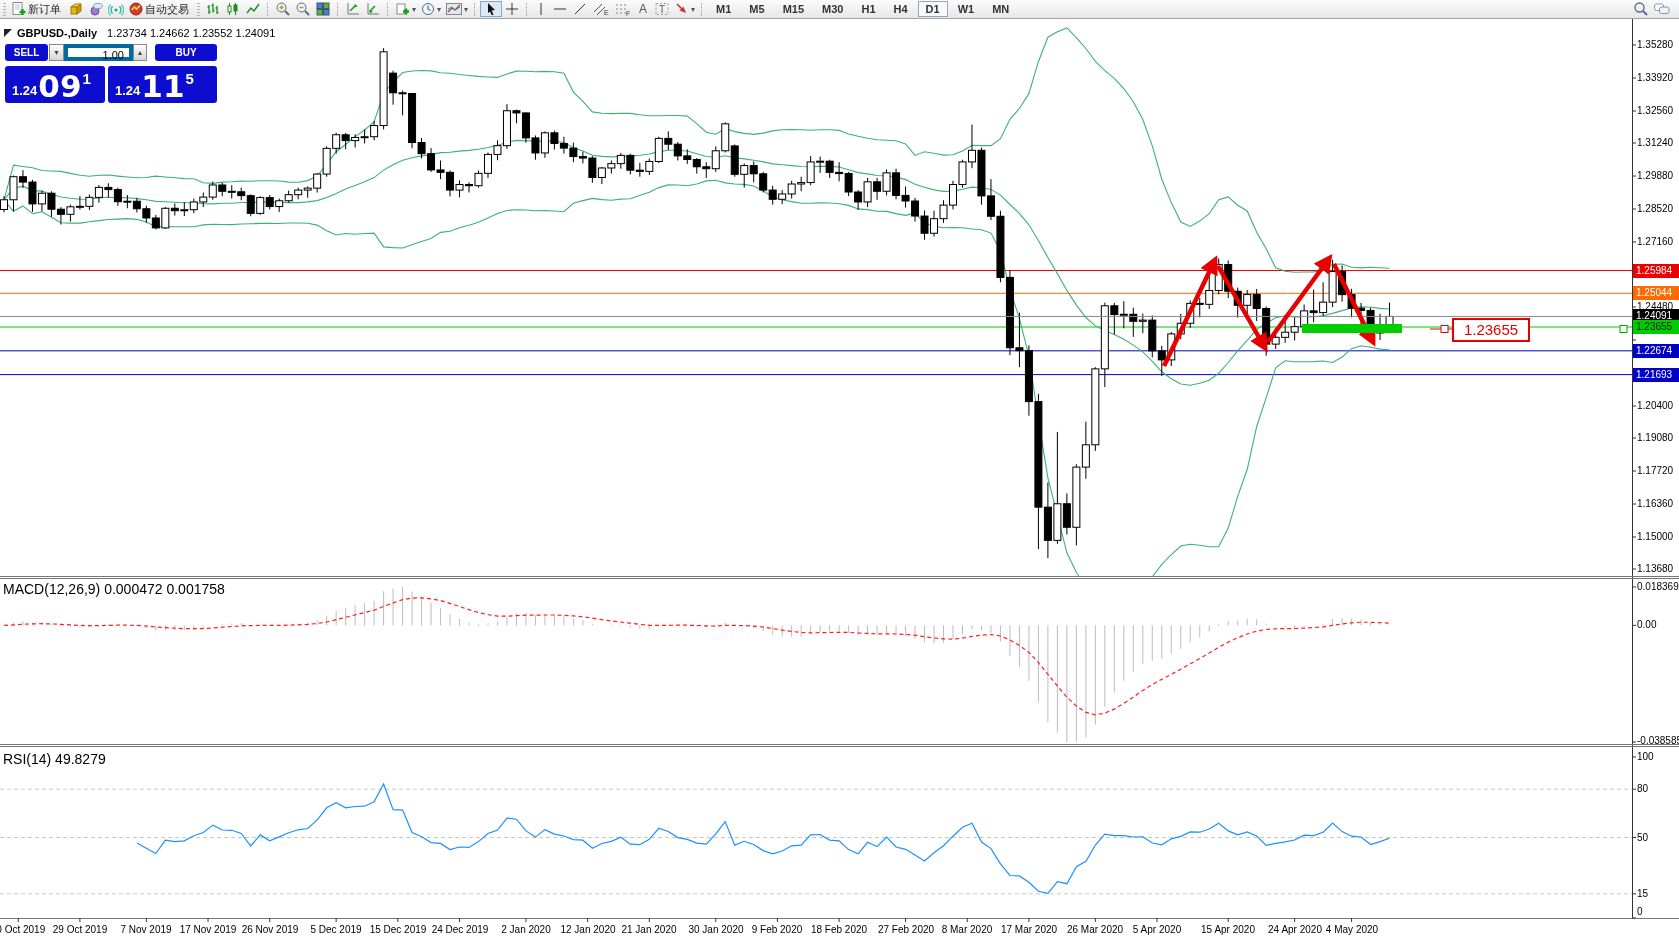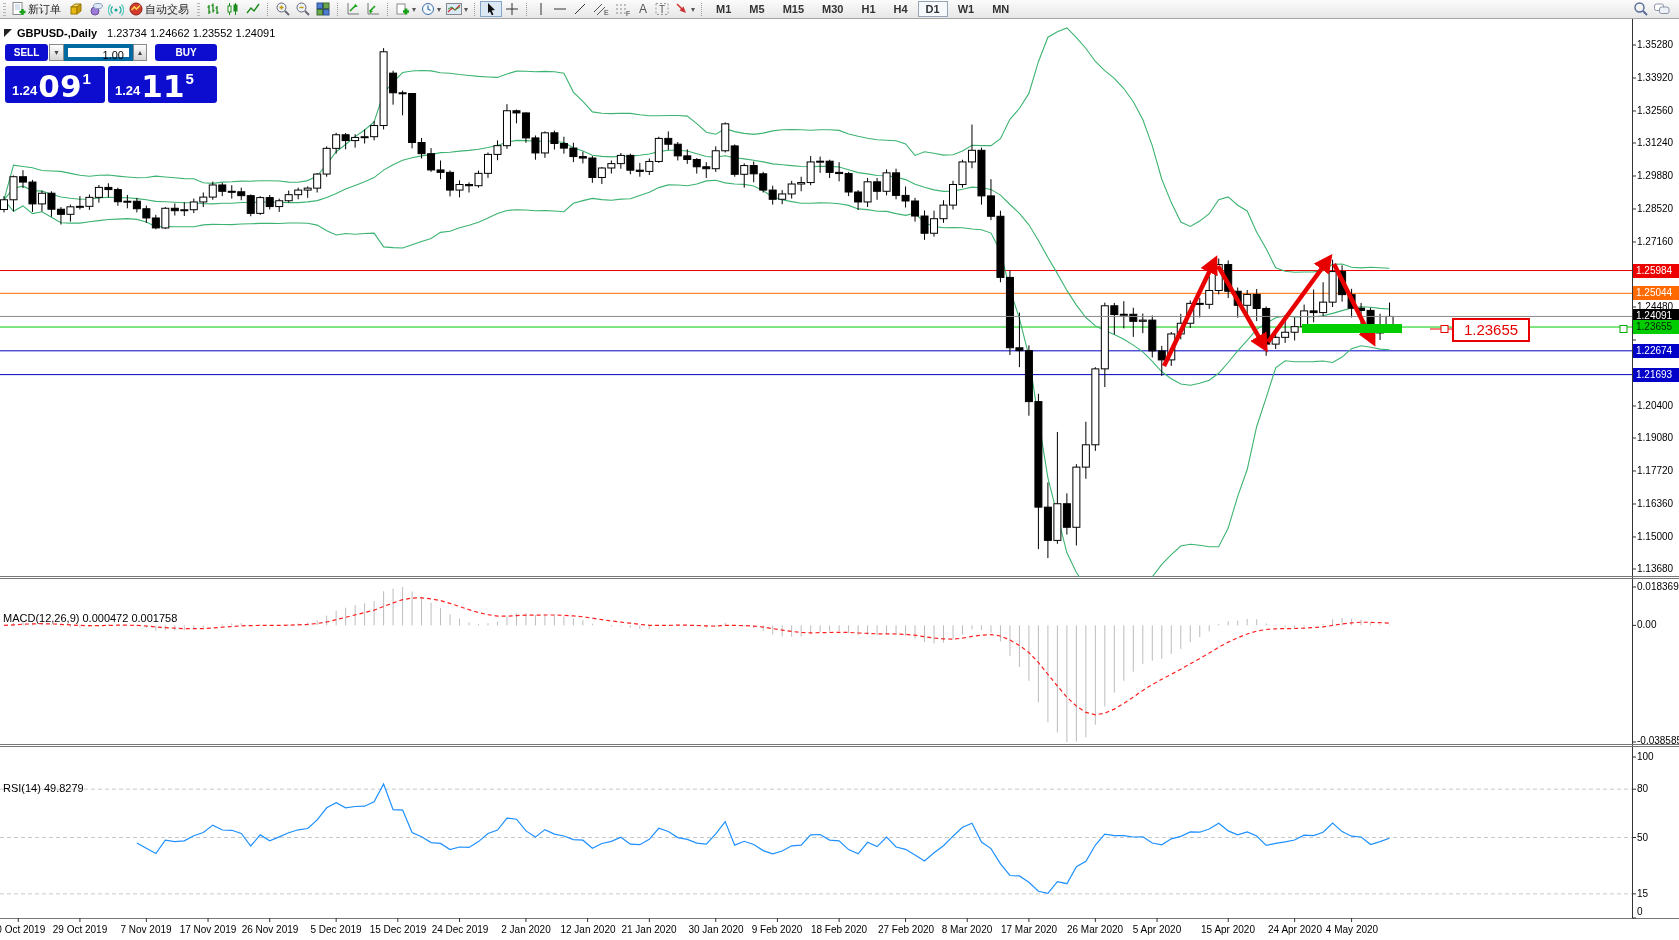--- a/index.html
+++ b/index.html
@@ -31,21 +31,21 @@
     border:1px solid #8a8a8a;box-sizing:border-box;display:flex;align-items:center;justify-content:center;
     font-size:8px;color:#444;}
   #oc-vol{position:absolute;left:59px;top:0;width:69px;height:17px;background:#fff;border:4px solid #0369a1;
     box-sizing:border-box;font-size:11px;line-height:15px;text-align:right;padding-right:5px;}
   .oc-price{position:absolute;top:22px;height:37px;background:#0d0dd0;border-radius:3px;color:#fff;
     display:flex;align-items:flex-end;padding:0 0 1px 7px;box-sizing:border-box;}
   .oc-small{font-size:13px;font-weight:bold;margin:0 1px 4px 0;}
   .oc-big{font-size:31px;font-weight:bold;line-height:31px;font-family:"DejaVu Sans",sans-serif;}
   .oc-sup{font-size:15px;font-weight:bold;margin:0 0 15px 1px;}
   
-  .ind-label{font-size:11px;color:#000;white-space:nowrap;margin-top:31px;}
+  .ind-label{font-size:14px;color:#000;white-space:nowrap;}
   
   .ptick{position:absolute;left:1637px;font-size:10px;color:#000;white-space:nowrap;z-index:2;}
   .plabel{position:absolute;left:1633px;width:45px;height:14px;font-size:10px;line-height:14px;
     padding-left:3px;white-space:nowrap;z-index:3;}
   .datelab{position:absolute;top:924px;transform:translateX(-50%);font-size:10px;color:#000;
     white-space:nowrap;z-index:2;}
   
   #redbox{left:1452px;top:318px;width:74px;height:20px;border:2px solid #e80000;background:#fff;
     color:#e80000;font-size:15px;line-height:20px;text-align:center;z-index:4;}
   #cntext{left:1400px;top:360px;font-size:29px;font-weight:bold;color:#00dc00;letter-spacing:8px;

